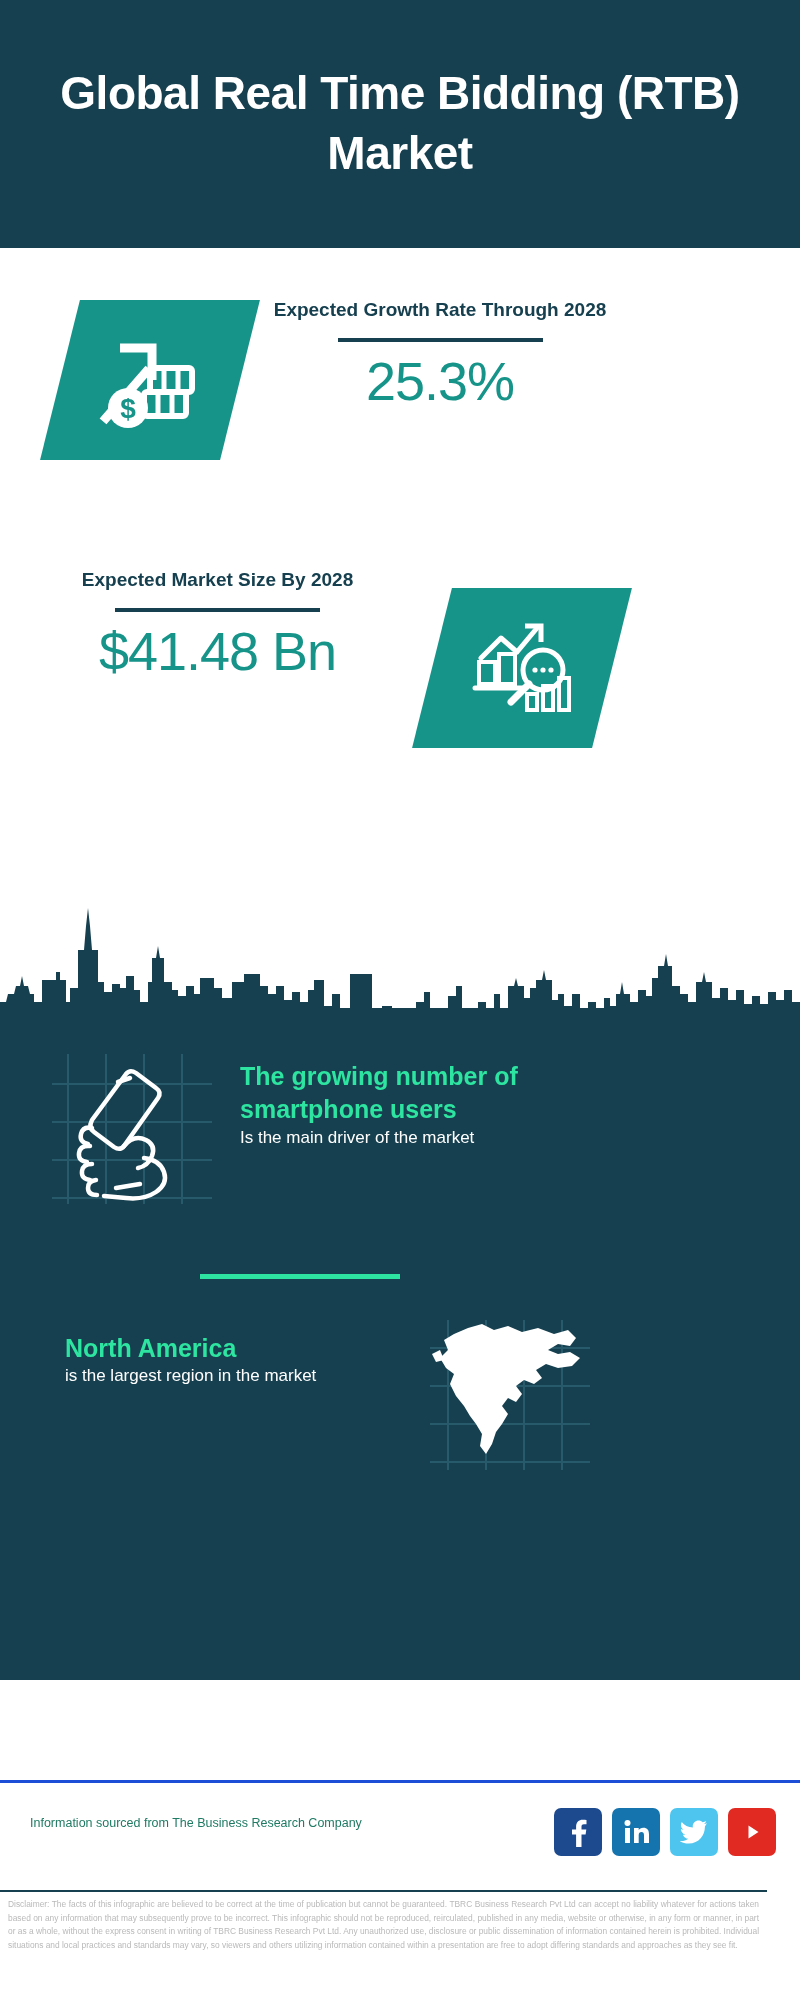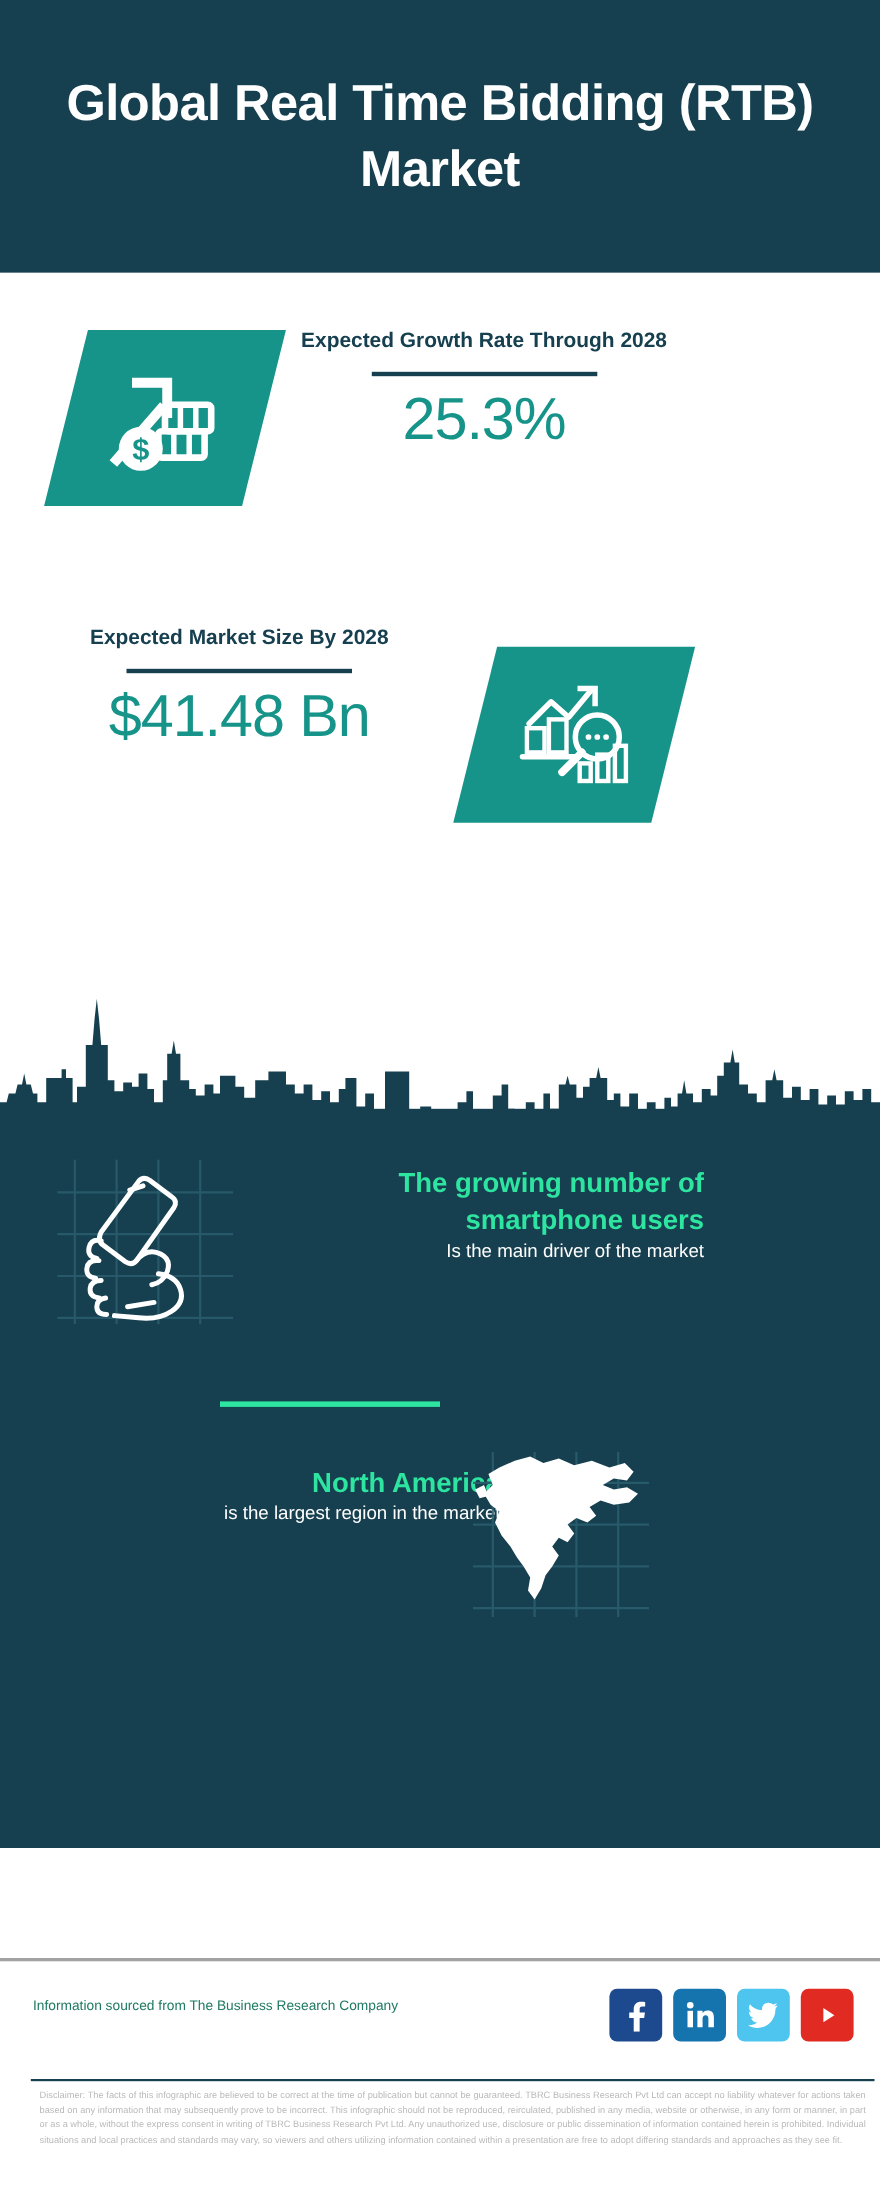--- a/index.html
+++ b/index.html
@@ -61,36 +61,36 @@
   }
   .skyline{
     position:absolute;left:0;top:0;width:800px;height:130px;display:block;
   }
   .dark-body{
     position:absolute;left:0;top:118px;width:800px;height:672px;
     background:#16404f;
   }
 
   .fact{position:absolute;}
-  .fact-text{text-align:right;}
+  .fact-text{text-align:left;}
   .fact-accent{
     color:#2de5a0;font-size:25px;font-weight:bold;line-height:1.33;
   }
   .fact-plain{
     color:#ffffff;font-size:17px;font-weight:normal;line-height:1.33;
   }
   .green-rule{
     position:absolute;height:5px;background:#2de5a0;
   }
 
   
   .footer{
     position:absolute;left:0;top:1780px;width:800px;height:110px;
     background:#ffffff;
-    border-top:3px solid #a3a3a3;
+    border-top:3px solid #1d4ed8;
   }
   .footer-text{
     position:absolute;left:30px;top:30px;
     color:#1f7a63;font-size:12.5px;line-height:1.65;
   }
   .social-row{
     position:absolute;right:24px;top:25px;
     display:flex;gap:10px;align-items:center;
   }
   .soc{
@@ -102,21 +102,20 @@
   .soc.tw{background:#4ec5ef;}
   .soc.yt{background:#e02a22;}
 
   .disclaimer{
     position:absolute;left:0;top:1890px;width:767px;
     padding:6px 8px 0 8px;
     box-sizing:border-box;
     border-top:2px solid #16404f;
     color:#b9b9b9;font-size:8.4px;line-height:1.62;
     text-align:justify;
-    margin-left:28px;
   }
 </style>
 </head>
 <body>
 
 <div class="page">
 
   <div class="header">
     <h1 class="header-title">Global Real Time Bidding (RTB) Market</h1>
   </div>

